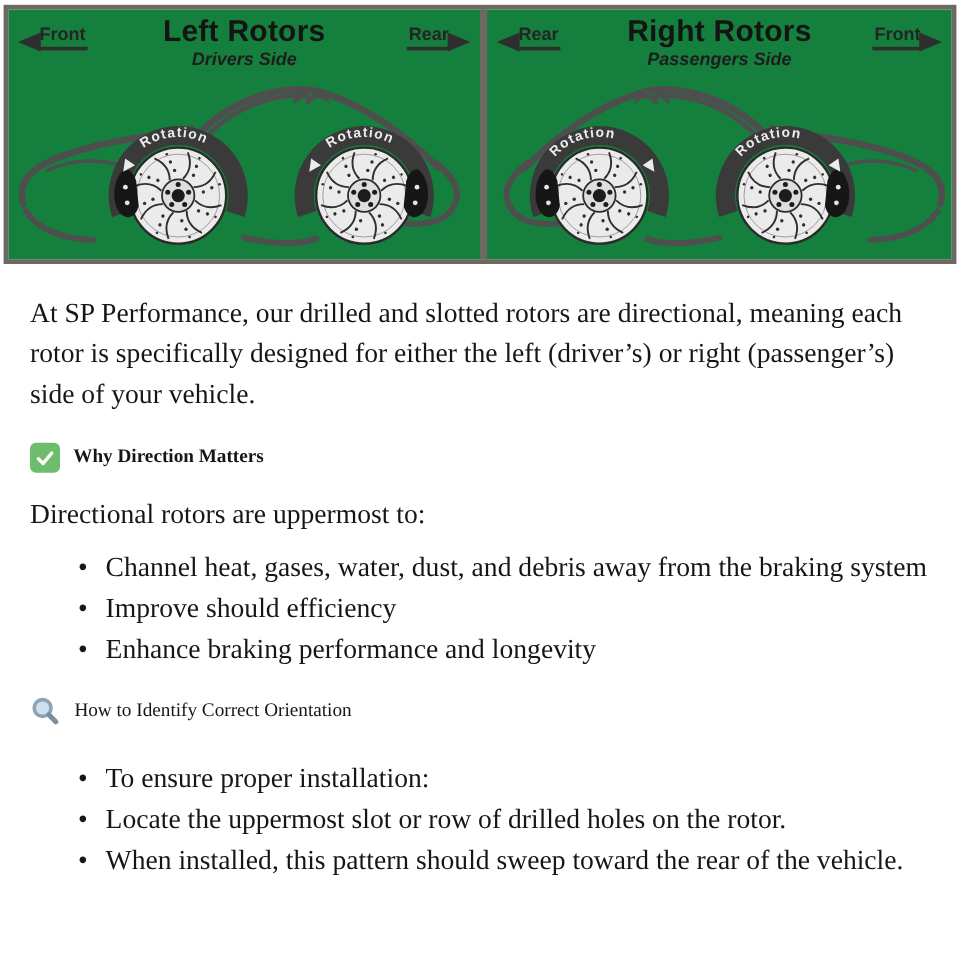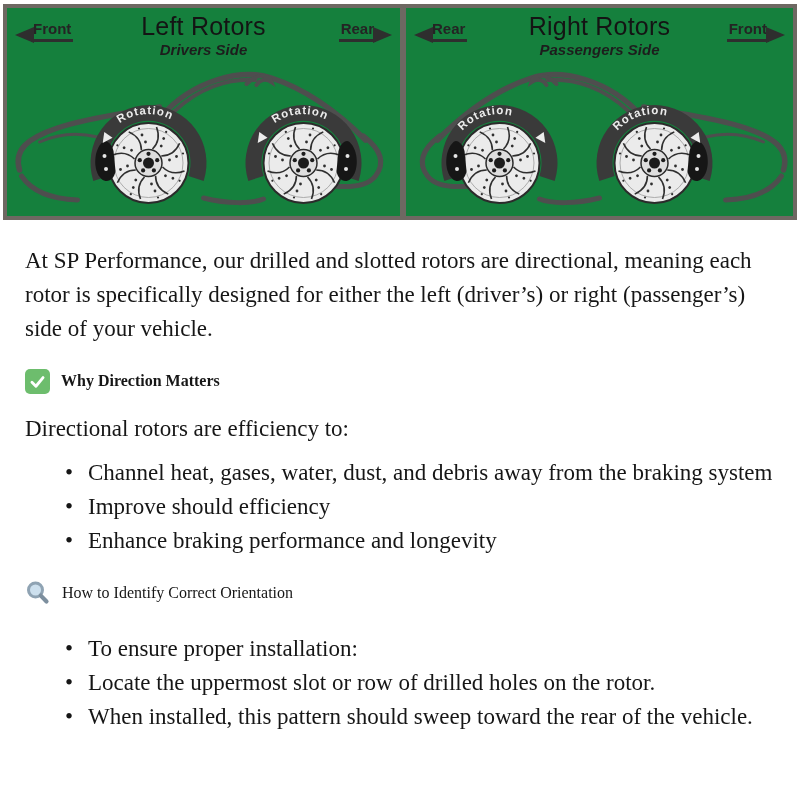--- a/index.html
+++ b/index.html
@@ -6,21 +6,21 @@
   html,body { background:#ffffff; width:800px; }
   body { font-family:"Liberation Serif", serif; color:#161616; }
   .page { width:800px; min-height:800px; background:#fff; }
 
   
   .diagram { display:flex; margin:4px 3px 0 3px; border:4px solid #6e6862; background:#fff; }
   .panel { flex:1 1 50%; background:#15803d; position:relative; }
   .panel + .panel { border-left:6px solid #6e6862; }
   .panel-header { display:grid; grid-template-columns:90px 1fr 90px; align-items:start; padding:6px 8px 0 8px; height:50px; font-family:"Liberation Sans", sans-serif; }
   .title-block { text-align:center; }
-  .p-title { font-size:25px; font-weight:normal; letter-spacing:.2px; color:#141414; line-height:1; }
+  .p-title { font-size:25px; font-weight:bold; letter-spacing:.2px; color:#141414; line-height:1; }
   .p-sub { font-size:15px; font-weight:bold; font-style:italic; color:#1d1d1d; margin-top:2px; }
   .dir { display:flex; align-items:center; margin-top:6px; }
   .dir.right { justify-content:flex-end; }
   .dir-text { font-size:15px; font-weight:bold; color:#242424; border-bottom:3px solid #2e2e2e; padding:0 2px 1px 2px; line-height:1.1; }
   .arr { width:0; height:0; border-top:8px solid transparent; border-bottom:8px solid transparent; margin-top:7px; }
   .arr-left  { border-right:19px solid #2e2e2e; margin-right:-3px; }
   .arr-right { border-left:19px solid #2e2e2e; margin-left:-3px; }
   .car { display:block; width:100%; height:158px; }
 
   
@@ -171,21 +171,21 @@
 
     <h2 class="sec-heading bold">
       <span class="check-icon">
         <svg viewBox="0 0 24 24">
             <path d="M5 13 l5 5 L19 7" stroke="#ffffff" stroke-width="3.6" fill="none" stroke-linecap="round" stroke-linejoin="round"></path>
           </svg>
       </span>
       <span>Why Direction Matters</span>
     </h2>
 
-    <p class="lead">Directional rotors are efficiency to:</p>
+    <p class="lead">Directional rotors are uppermost to:</p>
 
     <ul class="blist">
       <li><span>Channel heat, gases, water, dust, and debris away from the braking system</span></li>
       <li><span>Improve should efficiency</span></li>
       <li><span>Enhance braking performance and longevity</span></li>
     </ul>
 
     <h3 class="sec-heading normal">
       <span class="mag-icon">
         <svg viewBox="0 0 26 26">

